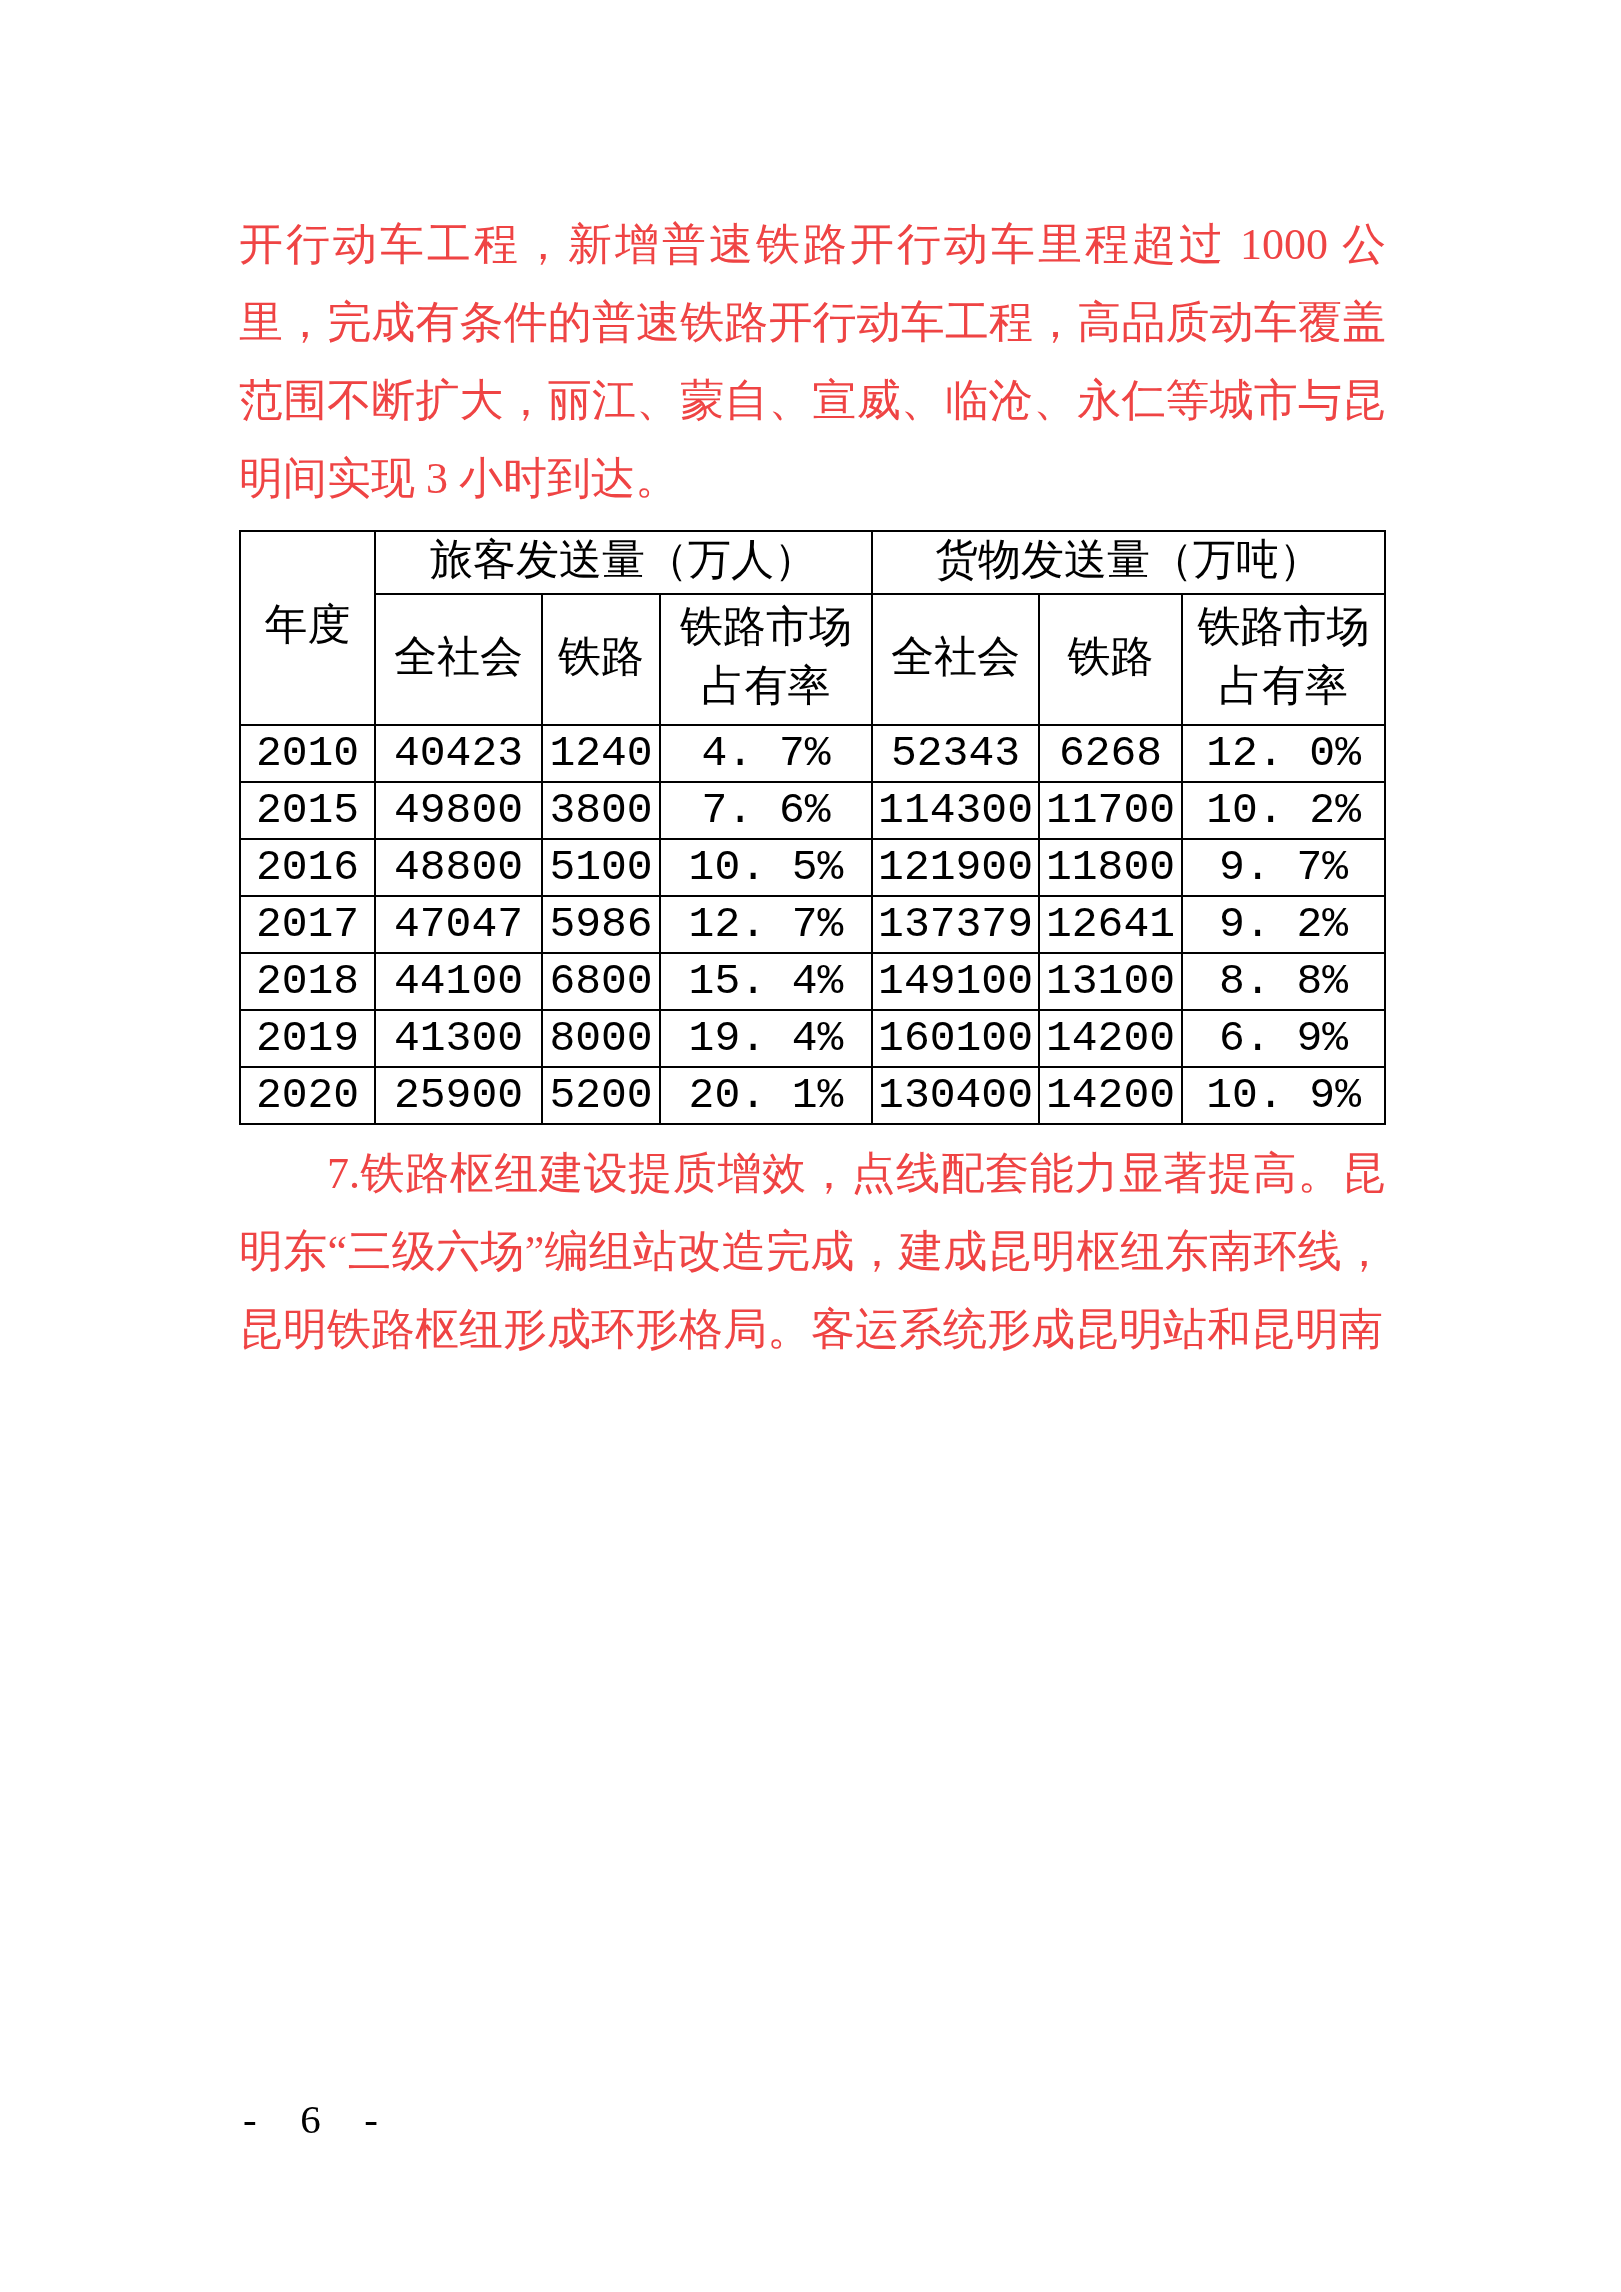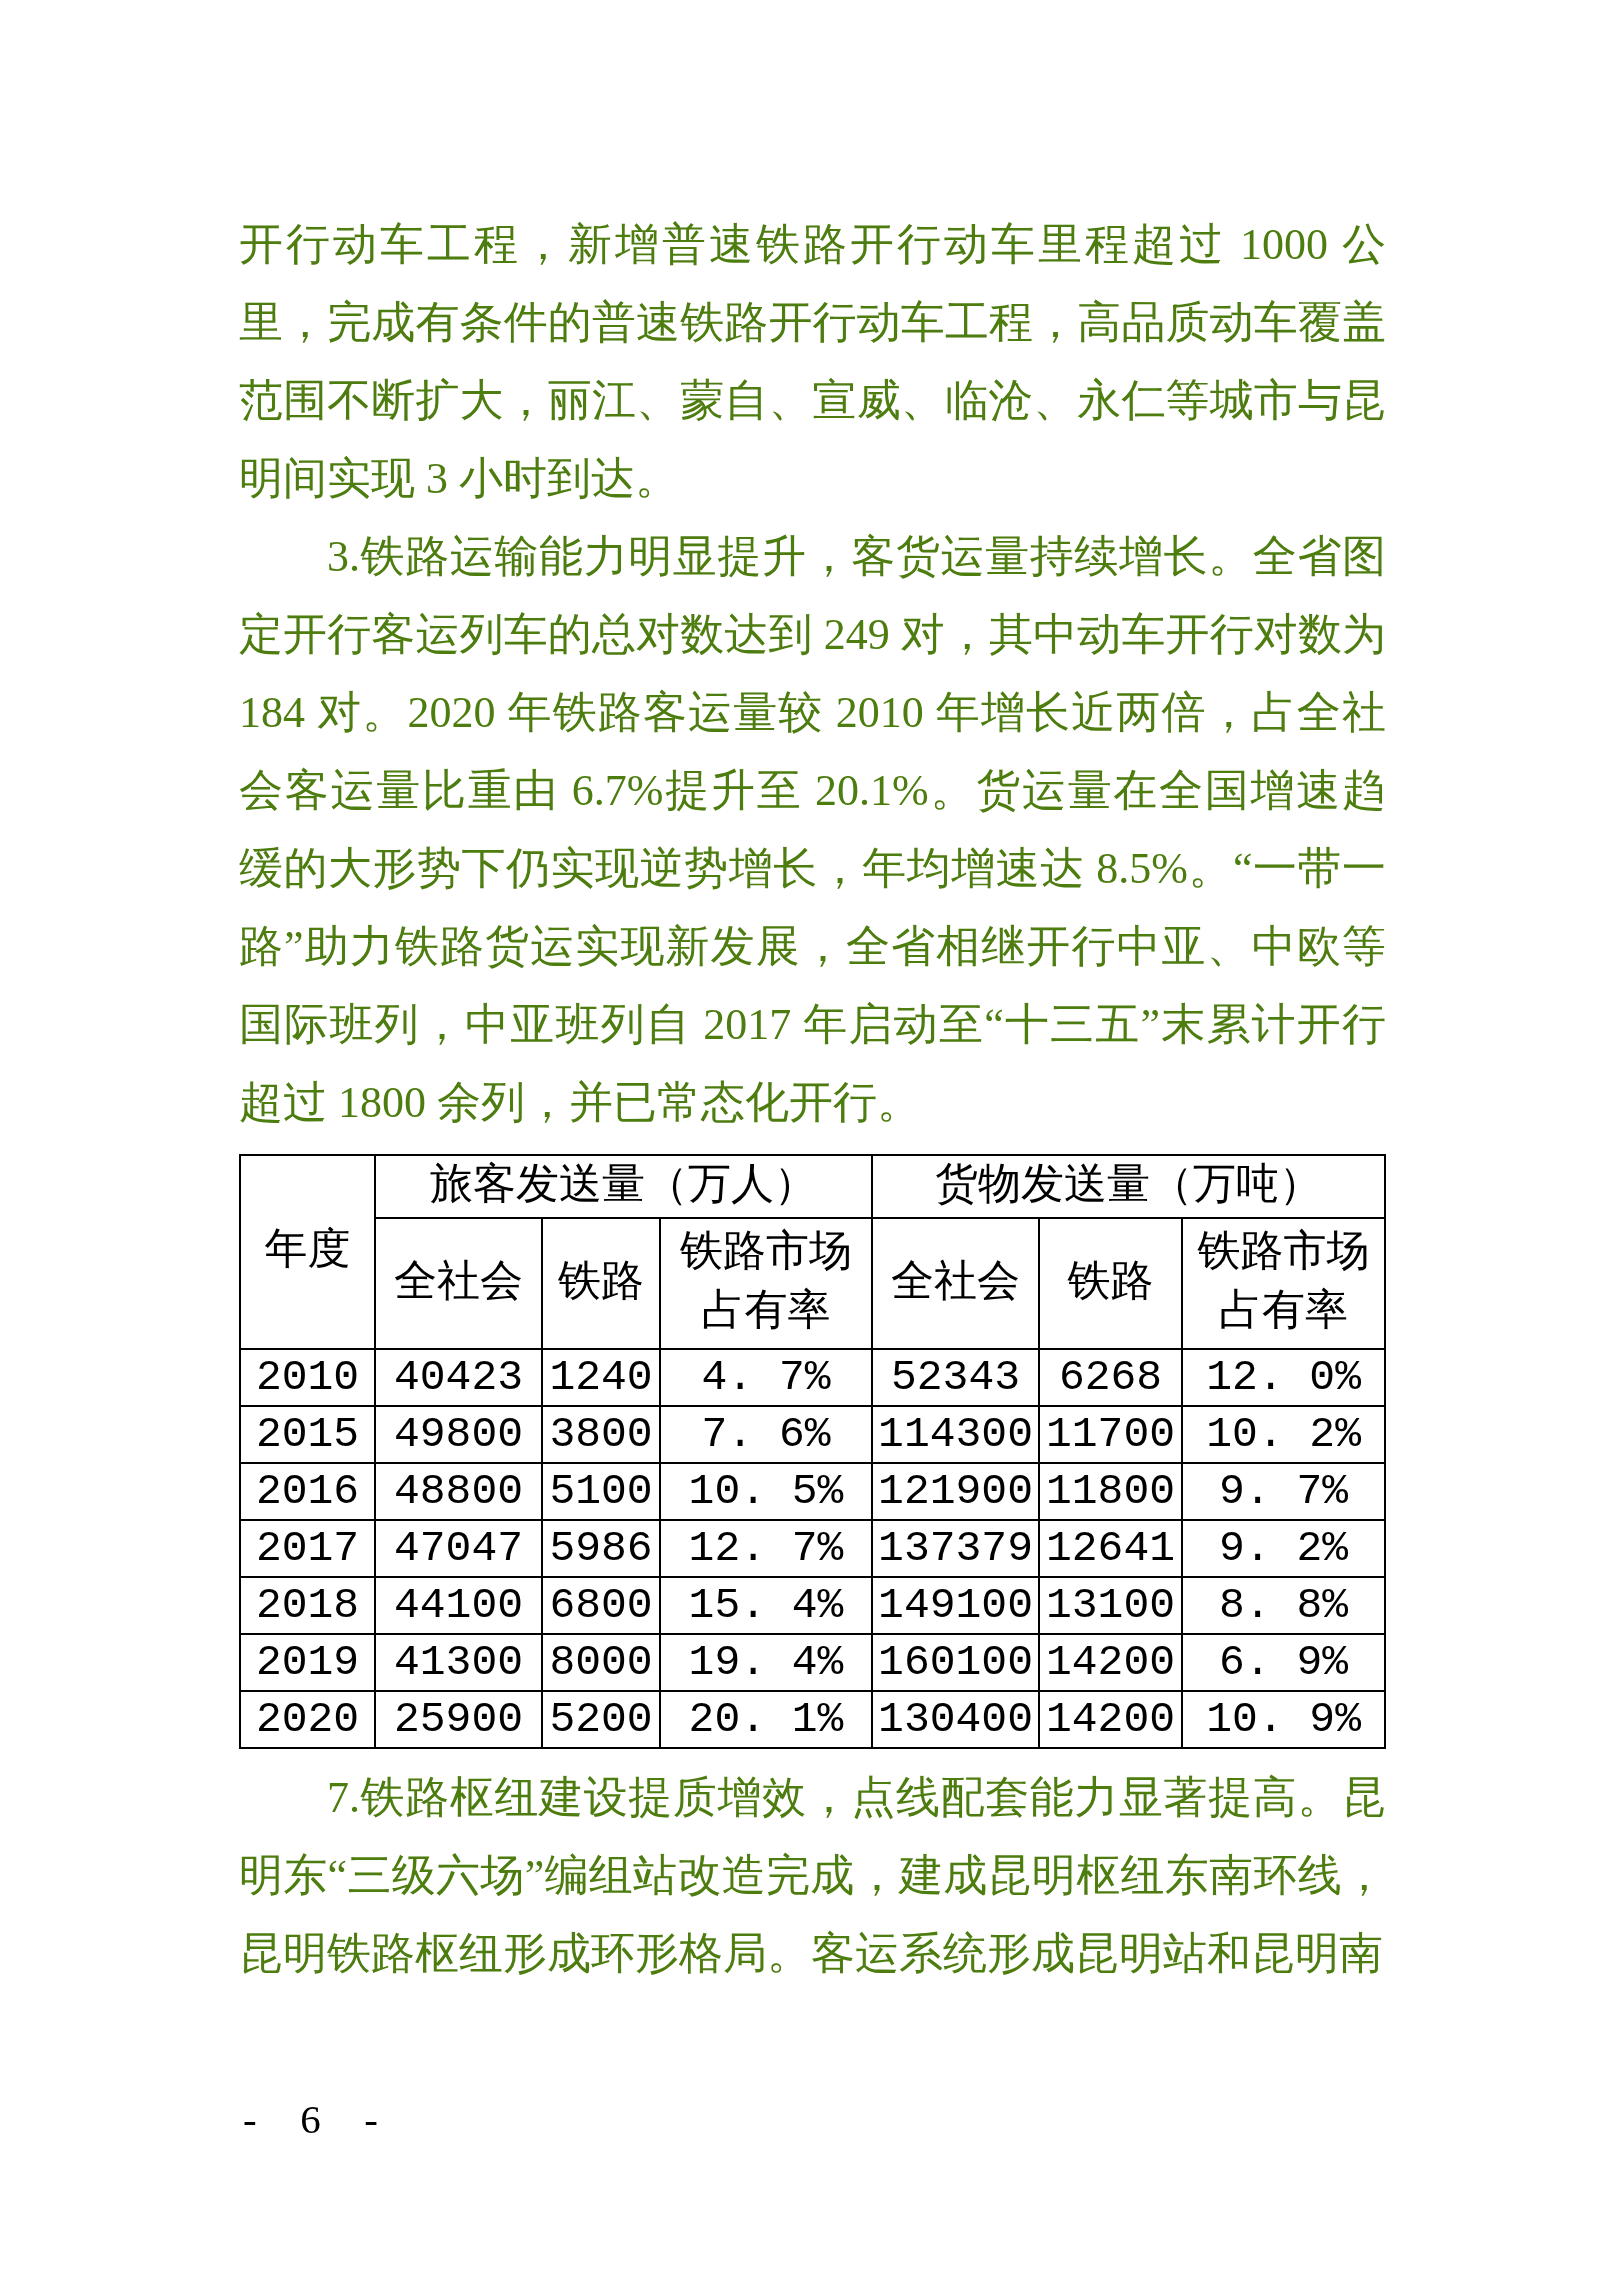--- a/index.html
+++ b/index.html
@@ -18,21 +18,21 @@
     left: 239px;
     top: 206px;
     width: 1147px;
   }
   .par {
     margin: 0;
     font-size: 44px;
     line-height: 78px;
     text-align: justify;
     font-family: "Liberation Serif", serif;
-    color: #4d7c0f;
+    color: #ef4444;
   }
   .par.indent { text-indent: 88px; }
   .table-title {
     margin-top: 7.8px;
     font-size: 45px;
     line-height: 61px;
     font-weight: 700;
     text-align: center;
     font-family: "Liberation Serif", serif;
     letter-spacing: 1px;
@@ -68,21 +68,20 @@
   }
 </style>
 </head>
 <body>
 
 <div class="page">
   <div class="content">
 
     <p class="par">开行动车工程，新增普速铁路开行动车里程超过 1000 公里，完成有条件的普速铁路开行动车工程，高品质动车覆盖范围不断扩大，丽江、蒙自、宣威、临沧、永仁等城市与昆明间实现 3 小时到达。</p>
 
-    <p class="par indent">3.铁路运输能力明显提升，客货运量持续增长。全省图定开行客运列车的总对数达到 249 对，其中动车开行对数为 184 对。2020 年铁路客运量较 2010 年增长近两倍，占全社会客运量比重由 6.7%提升至 20.1%。货运量在全国增速趋缓的大形势下仍实现逆势增长，年均增速达 8.5%。“一带一路”助力铁路货运实现新发展，全省相继开行中亚、中欧等国际班列，中亚班列自 2017 年启动至“十三五”末累计开行超过 1800 余列，并已常态化开行。</p>
 
 
     <table class="data">
       <colgroup>
         <col style="width:135px">
         <col style="width:167px">
         <col style="width:118px">
         <col style="width:212px">
         <col style="width:167px">
         <col style="width:143px">

